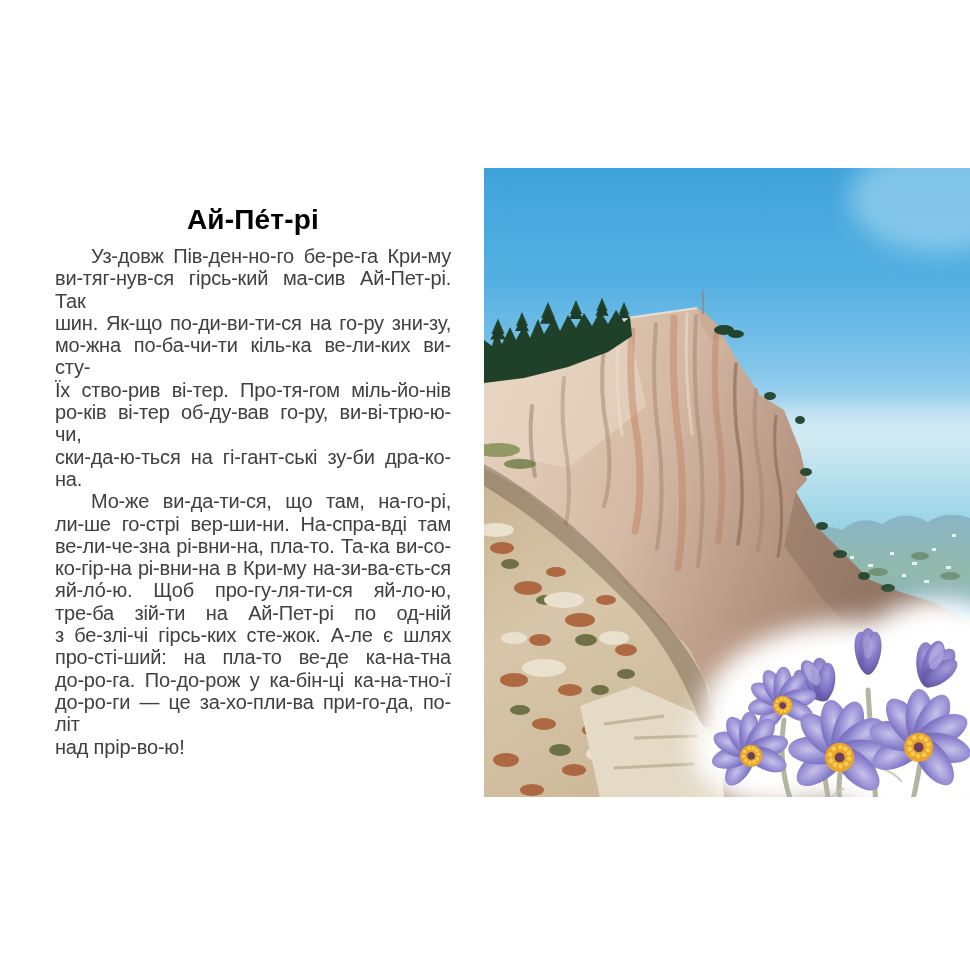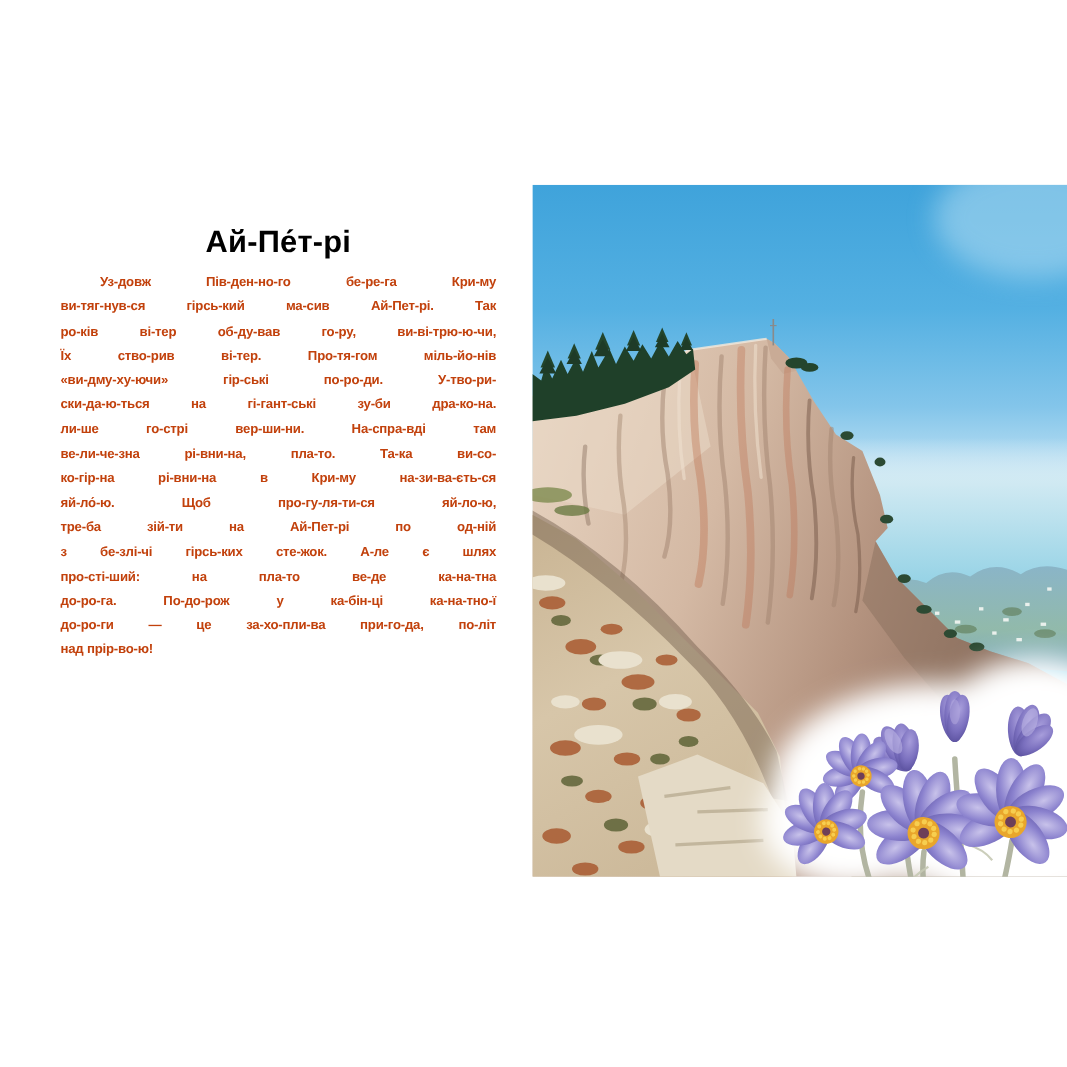--- a/index.html
+++ b/index.html
@@ -1,40 +1,42 @@
 <!DOCTYPE html>
 <html><head>
 <meta charset="utf-8">
 <style>
   html,body{margin:0;padding:0;background:#ffffff;}
   .page{position:relative;width:970px;height:970px;background:#ffffff;overflow:hidden;
         font-family:"Liberation Sans",sans-serif;}
   .text-col{position:absolute;left:55px;top:203px;width:396px;}
   .story-title{font-size:28px;line-height:34px;font-weight:700;color:#000;
         text-align:center;margin:0 0 8px 0;letter-spacing:0.2px;}
-  .line{font-size:12px;line-height:22.3px;font-weight:700;color:#c2410c;
+  .line{font-size:20px;line-height:22.3px;font-weight:400;color:#404040;
         letter-spacing:-0.2px;text-align:justify;text-align-last:justify;}
   .line.indent{text-indent:36px;}
   .line.left-last{text-align-last:left;}
   .photo{position:absolute;left:484px;top:168px;width:486px;height:629px;}
   .photo svg{display:block;}
 </style>
 </head>
 <body>
 
 <div class="page">
 
   <div class="text-col">
     <h1 class="story-title">Ай-Пе́т-рі</h1>
     <div class="line indent">Уз-довж Пів-ден-но-го бе-ре-га Кри-му</div>
     <div class="line">ви-тяг-нув-ся гірсь-кий ма-сив Ай-Пет-рі. Так</div>
+    <div class="line">шин. Як-що по-ди-ви-ти-ся на го-ру зни-зу,</div>
+    <div class="line">мо-жна по-ба-чи-ти кіль-ка ве-ли-ких ви-сту-</div>
+    <div class="line">Їх ство-рив ві-тер. Про-тя-гом міль-йо-нів</div>
     <div class="line">ро-ків ві-тер об-ду-вав го-ру, ви-ві-трю-ю-чи,</div>
-    <div class="line">Їх ство-рив ві-тер. Про-тя-гом міль-йо-нів</div>
-    <div class="line">«ви-дму-ху-ючи» гір-ські по-ро-ди. У-тво-ри-</div>
     <div class="line">ски-да-ю-ться на гі-гант-ські зу-би дра-ко-на.</div>
+    <div class="line indent">Мо-же ви-да-ти-ся, що там, на-го-рі,</div>
     <div class="line">ли-ше го-стрі вер-ши-ни. На-спра-вді там</div>
     <div class="line">ве-ли-че-зна рі-вни-на, пла-то. Та-ка ви-со-</div>
     <div class="line">ко-гір-на рі-вни-на в Кри-му на-зи-ва-єть-ся</div>
     <div class="line">яй-ло́-ю. Щоб про-гу-ля-ти-ся яй-ло-ю,</div>
     <div class="line">тре-ба зій-ти на Ай-Пет-рі по од-ній</div>
     <div class="line">з бе-злі-чі гірсь-ких сте-жок. А-ле є шлях</div>
     <div class="line">про-сті-ший: на пла-то ве-де ка-на-тна</div>
     <div class="line">до-ро-га. По-до-рож у ка-бін-ці ка-на-тно-ї</div>
     <div class="line">до-ро-ги — це за-хо-пли-ва при-го-да, по-літ</div>
     <div class="line left-last">над прір-во-ю!</div>

